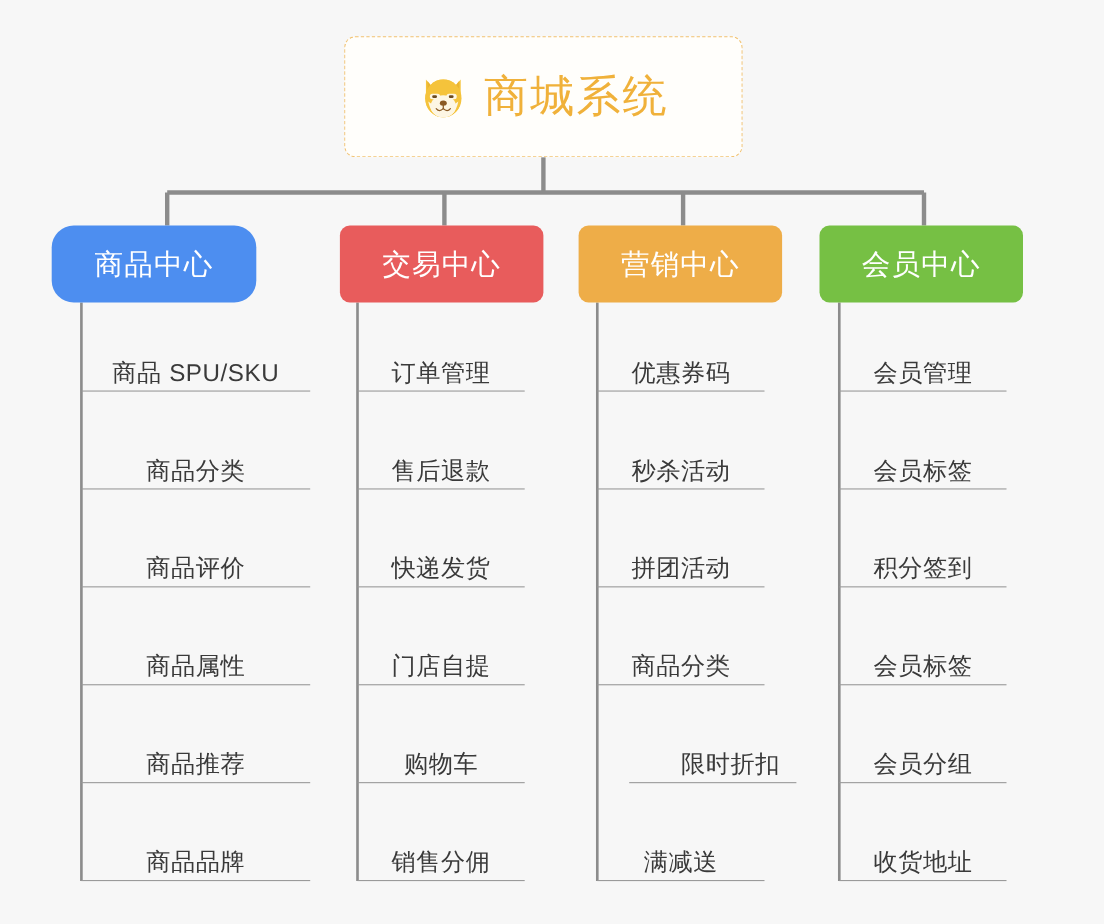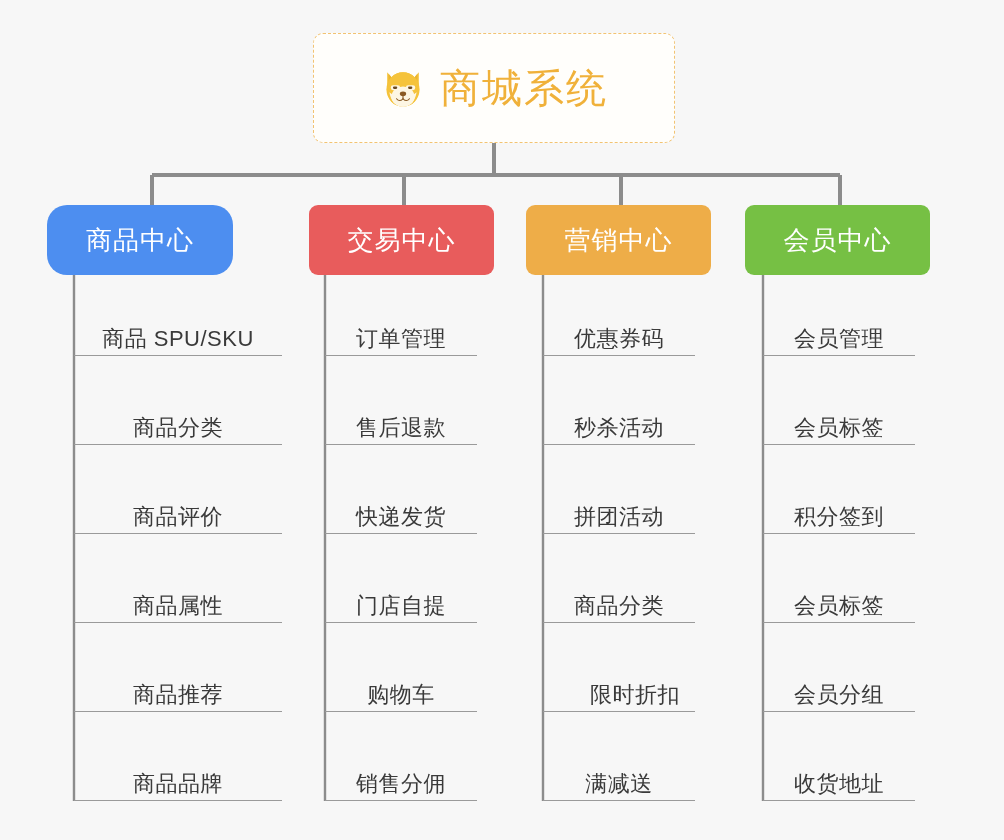--- a/index.html
+++ b/index.html
@@ -186,21 +186,21 @@
     </div>
     <div class="leaf" style="left: 543px; top: 488px; width: 152px;">
       <span class="leaf-label">拼团活动</span>
     </div>
     <div class="leaf" style="left: 543px; top: 399px; width: 152px;">
       <span class="leaf-label">秒杀活动</span>
     </div>
     <div class="leaf" style="left: 543px; top: 577px; width: 152px;">
       <span class="leaf-label">商品分类</span>
     </div>
-    <div class="leaf" style="left: 543px; top: 666px; width: 152px; padding-left: 32px;">
+    <div class="leaf" style="left: 572px; top: 666px; width: 152px; padding-left: 32px;">
       <span class="leaf-label">限时折扣</span>
     </div>
     <div class="leaf" style="left: 543px; top: 755px; width: 152px;">
       <span class="leaf-label">满减送</span>
     </div>
     <div class="cat-box" style="left: 745px; top: 205px; width: 185px; background: rgb(118, 192, 68);">
       <span>会员中心</span>
     </div>
     <div class="leaf" style="left: 763px; top: 310px; width: 152px; text-align: right;">
       <span class="leaf-label">会员管理</span>

